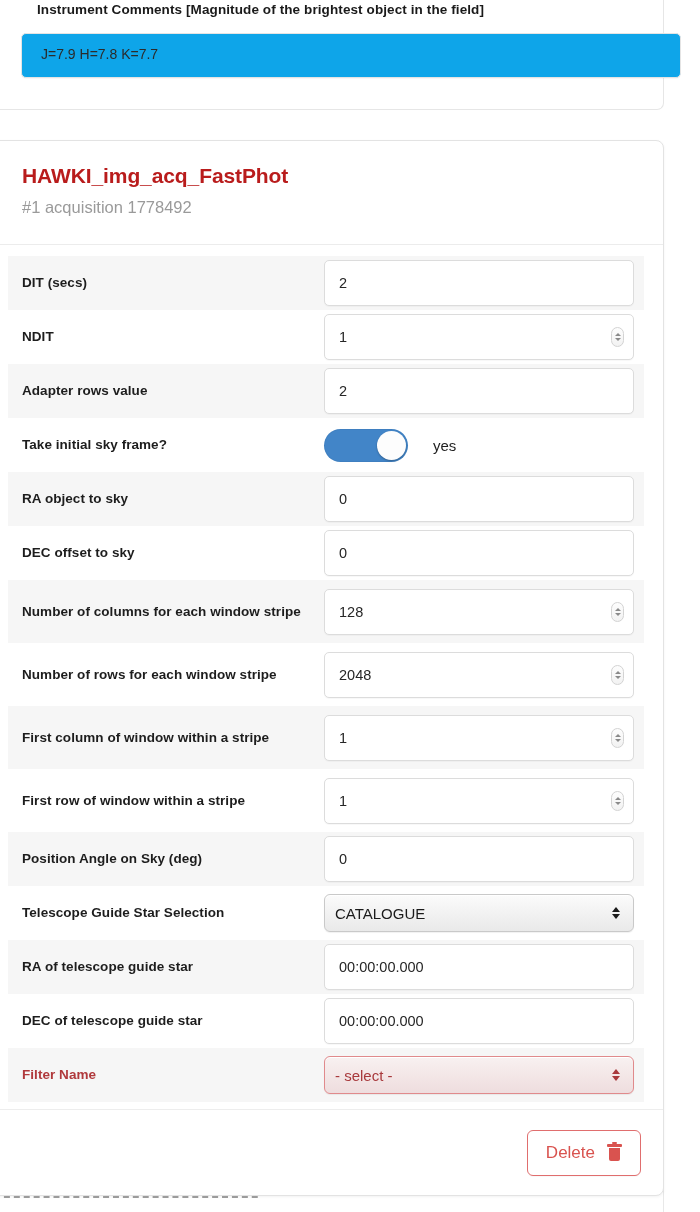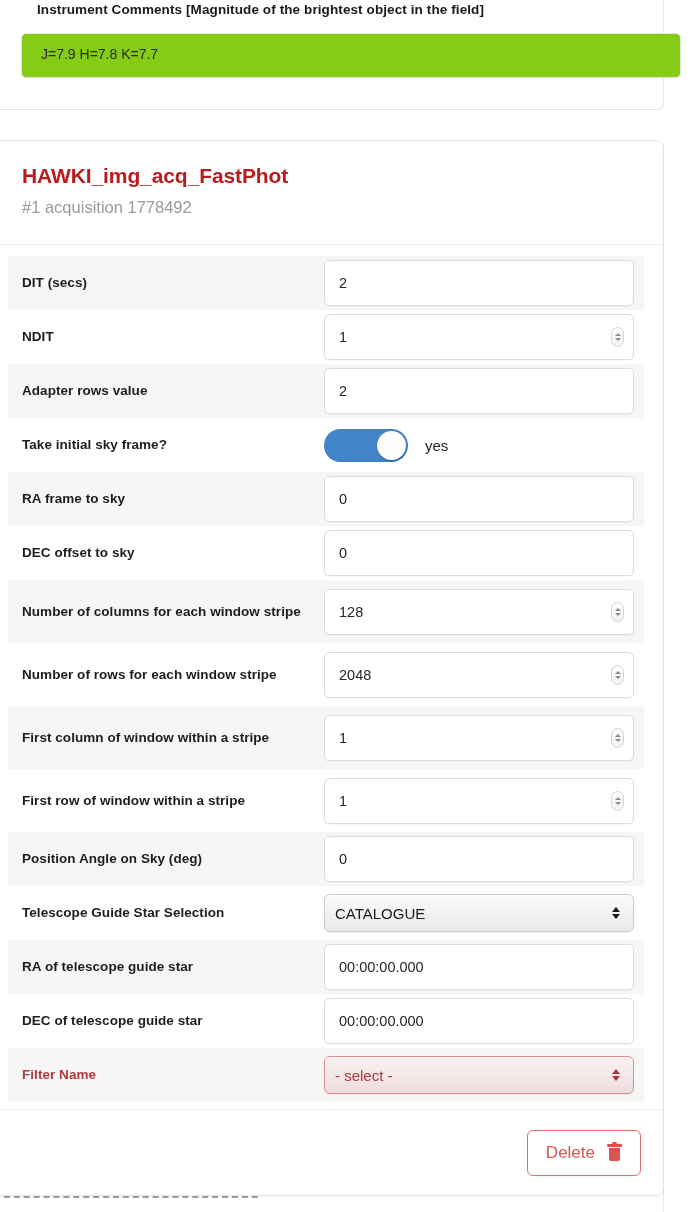--- a/index.html
+++ b/index.html
@@ -20,21 +20,21 @@
 
   
   .comments-label {
     position: absolute; left: 21px; top: 2px;
     font-size: 13.5px; font-weight: bold; color: #1a1a1a; letter-spacing: .1px;
     white-space: nowrap;
     padding-left: 16px;
   }
   .comments-box {
     position: absolute; left: 21px; top: 33px; width: 660px; height: 45px;
-    background: #84cc16; border: 1px solid #e4e4e4; border-radius: 5px;
+    background: #0ea5e9; border: 1px solid #e4e4e4; border-radius: 5px;
     box-shadow: 0 1px 1px rgba(0,0,0,.035);
   }
   .comments-box .val {
     position: absolute; left: 19px; top: 12px;
     font-size: 14px; color: #2b2b2b;
   }
   .upper-card-bottom {
     position: absolute; left: -12px; top: 0px; width: 676px; height: 110px;
     border: 1px solid #e6e6e6; border-top: none;
     border-bottom-left-radius: 7px; border-bottom-right-radius: 7px;
@@ -138,21 +138,21 @@
     background: #4285c8;
     position: relative; flex: 0 0 auto;
     box-shadow: inset 0 0 0 1px rgba(0,0,0,.04);
   }
   .toggle .knob {
     position: absolute; right: 2px; top: 2px;
     width: 29px; height: 29px; border-radius: 50%;
     background: #fdfdfd;
     box-shadow: 0 1px 2px rgba(0,0,0,.28);
   }
-  .toggle-text { margin-left: 17px; font-size: 15px; color: #1f1f1f; }
+  .toggle-text { margin-left: 25px; font-size: 15px; color: #1f1f1f; }
 
   
   .card-footer {
     position: absolute; left: 0; right: 0; bottom: 0; height: 86px;
     border-top: 1px solid #ededed;
     display:flex; align-items:center; justify-content:flex-end;
     padding-right: 22px;
   }
   .delete-btn {
     display:flex; align-items:center; gap: 12px;
@@ -231,21 +231,21 @@
           <div class="ctrl">
             <div class="toggle-wrap">
               <div class="toggle">
                 <span class="knob"></span>
               </div>
               <span class="toggle-text">yes</span>
             </div>
           </div>
         </div>
         <div class="row striped">
-          <div class="lbl">RA frame to sky</div>
+          <div class="lbl">RA object to sky</div>
           <div class="ctrl">
             <div class="inp">
               <span>0</span>
             </div>
           </div>
         </div>
         <div class="row">
           <div class="lbl">DEC offset to sky</div>
           <div class="ctrl">
             <div class="inp">

